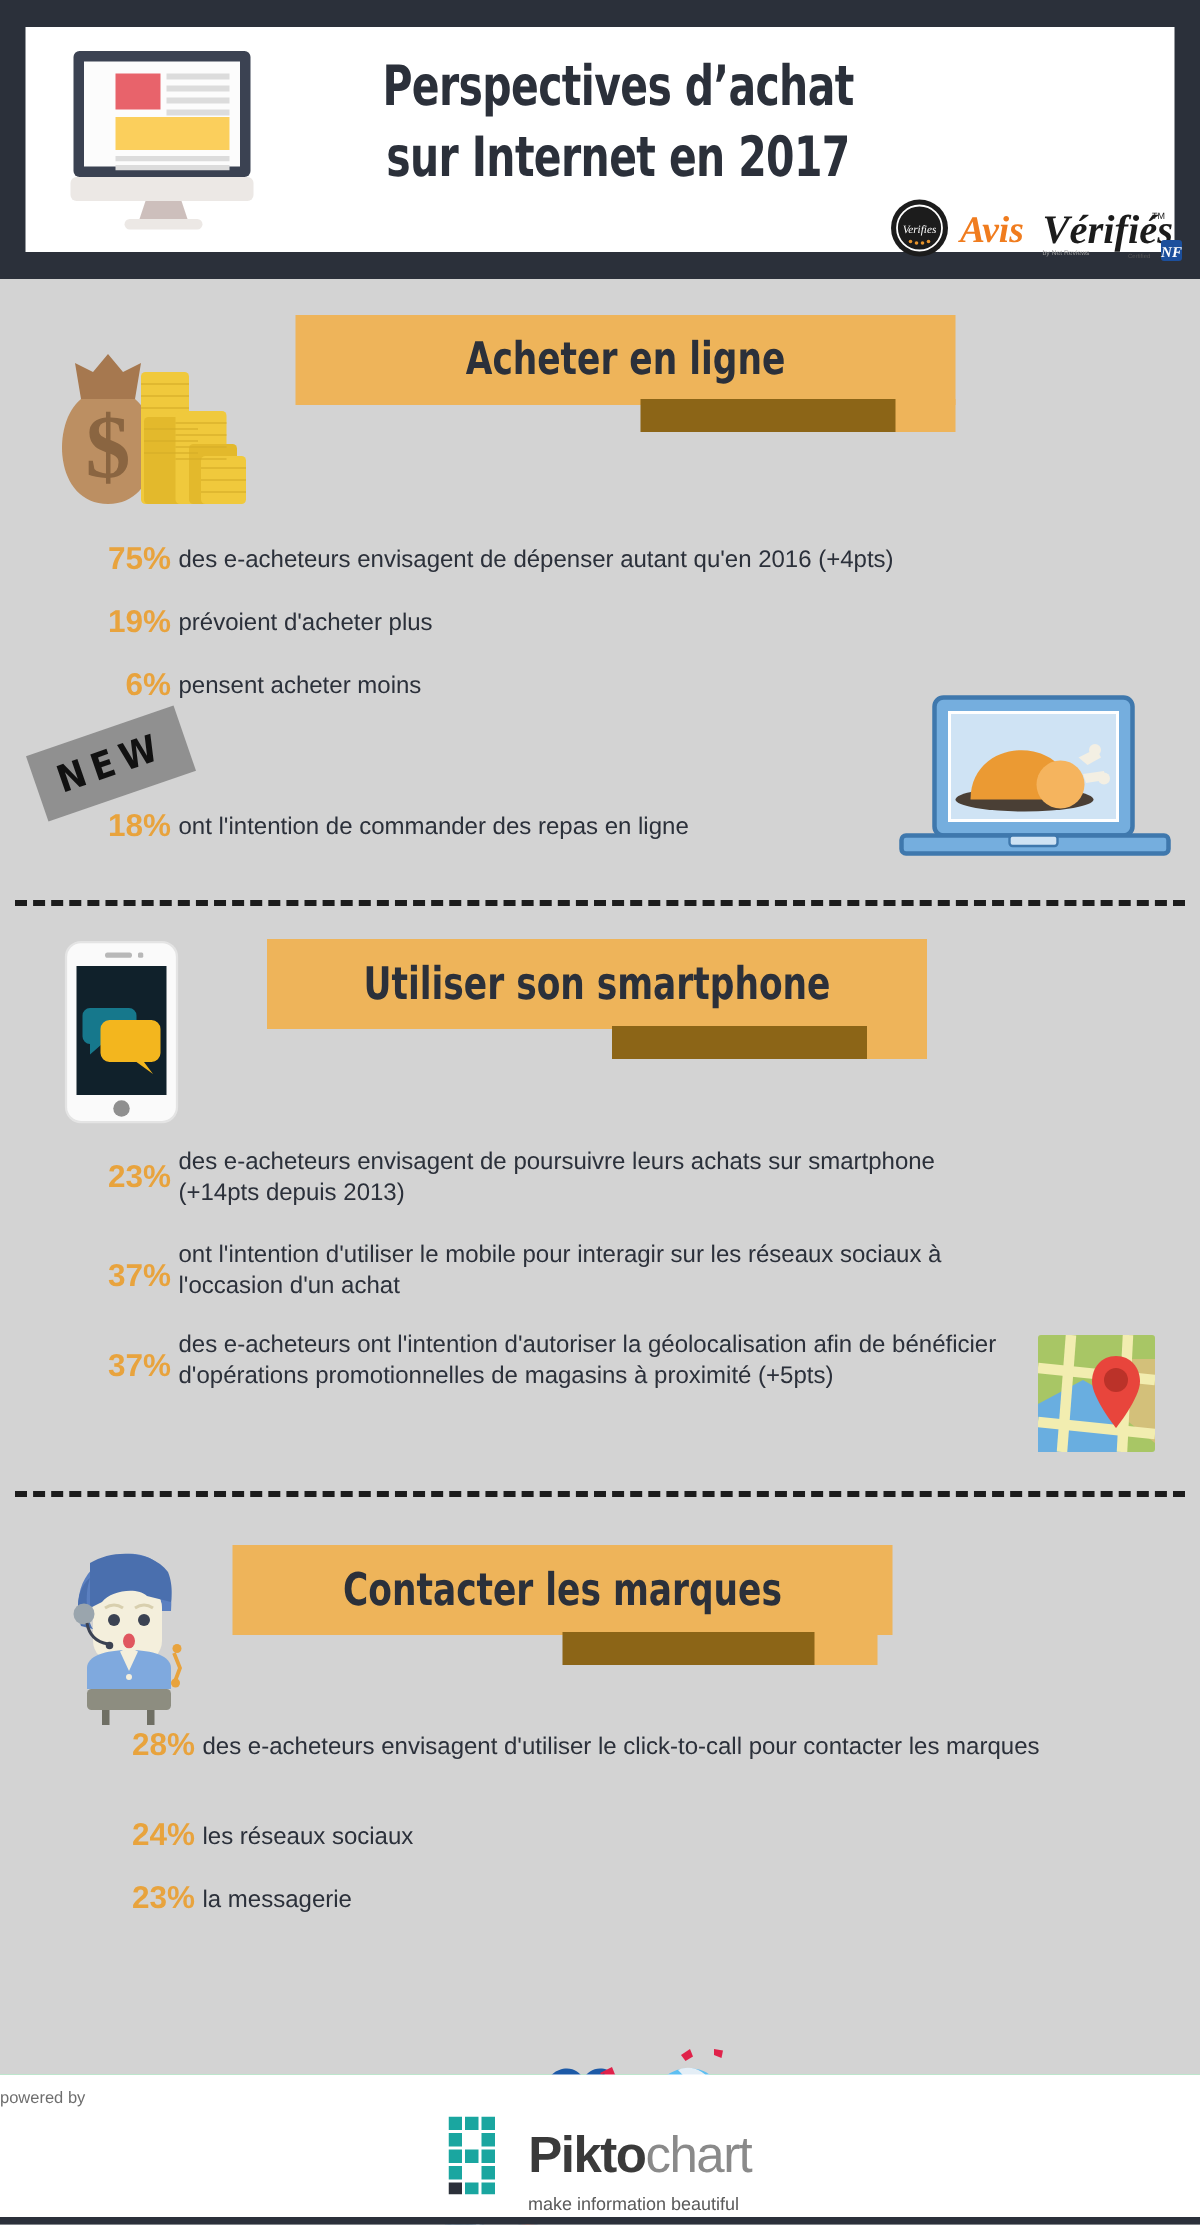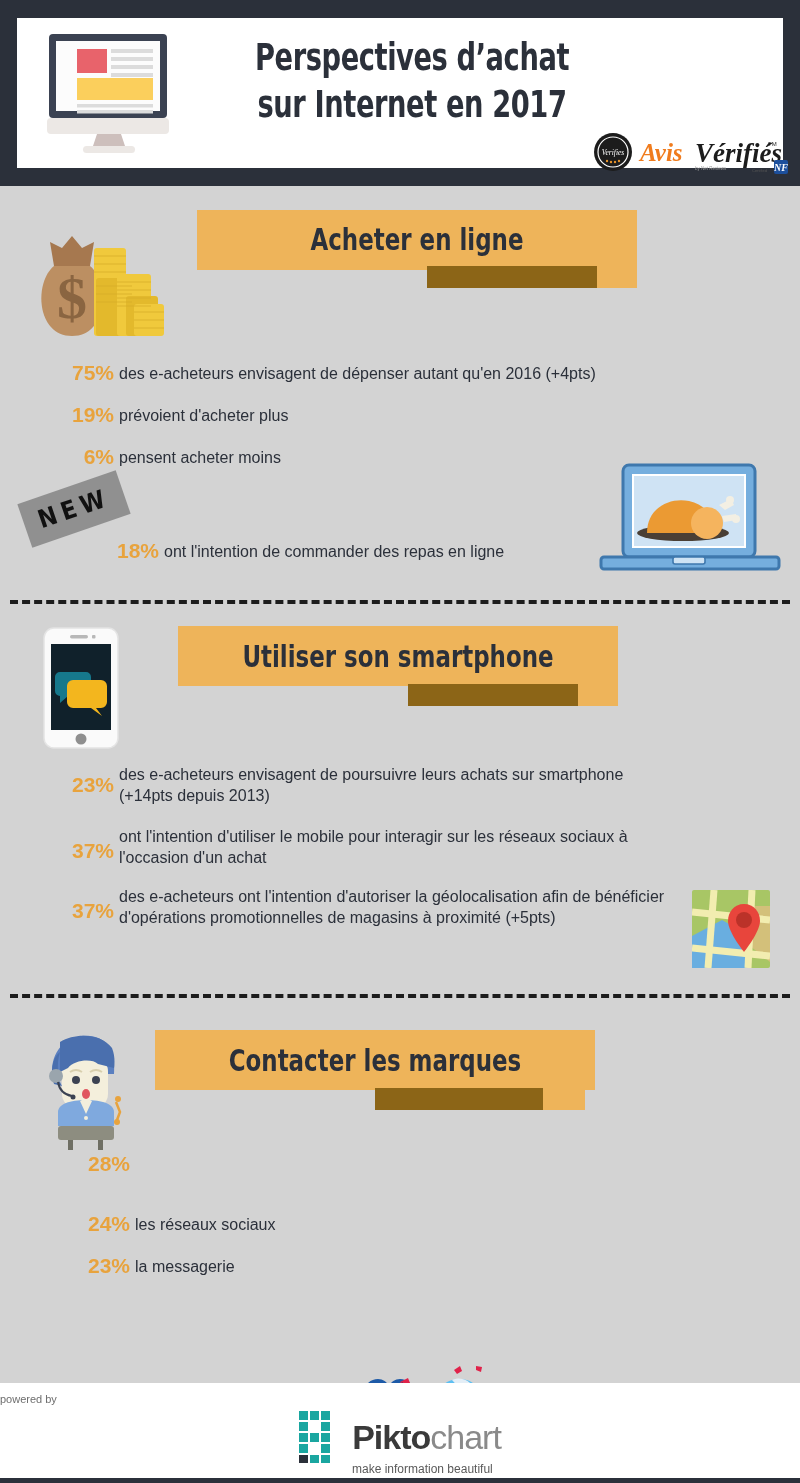--- a/index.html
+++ b/index.html
@@ -243,21 +243,21 @@
       </div>
       <div class="stat" style="left:66px;top:217px;width:700px;">
         <span class="pct" style="width:48px;">19%</span>
         <span class="txt">prévoient d'acheter plus</span>
       </div>
       <div class="stat" style="left:66px;top:259px;width:700px;">
         <span class="pct" style="width:48px;">6%</span>
         <span class="txt">pensent acheter moins</span>
       </div>
       <div class="stat" style="left:66px;top:353px;width:700px;">
-        <span class="pct" style="width:48px;margin-left:45px;">18%</span>
+        <span class="pct" style="width:48px;">18%</span>
         <span class="txt">ont l'intention de commander des repas en ligne</span>
       </div>
 
       <div class="new-badge" style="left:22px;top:300px;">
         <span>NEW</span>
       </div>
 
       <div style="position:absolute;left:595px;top:275px;width:195px;height:115px;">
         <svg width="195" height="115" viewBox="0 0 195 115">
           <rect x="28" y="4" width="132" height="92" rx="6" fill="#75aede" stroke="#3f78ad" stroke-width="3"></rect>
@@ -366,20 +366,21 @@
              clip-path:polygon(0 4, 440 0, 432 62, 0 54);"></div>
         <div class="rib-tail" style="left:220px;top:58px;width:180px;height:22px;
              clip-path:polygon(0 0, 180 5, 180 22, 3 20);"></div>
         <div class="rib-tip" style="left:388px;top:58px;width:42px;height:22px;
              clip-path:polygon(0 0, 42 0, 40 22, 10 22);"></div>
         <div class="rib-label" style="line-height:62px;">Contacter les marques</div>
       </div>
 
       <div class="stat" style="left:82px;top:966px;width:660px;">
         <span class="pct" style="width:48px;">28%</span>
+        <span class="txt">des e-acheteurs envisagent d'utiliser le click-to-call pour contacter les marques</span>
       </div>
       <div class="stat" style="left:82px;top:1026px;width:400px;">
         <span class="pct" style="width:48px;">24%</span>
         <span class="txt">les réseaux sociaux</span>
       </div>
       <div class="stat" style="left:82px;top:1068px;width:400px;">
         <span class="pct" style="width:48px;">23%</span>
         <span class="txt">la messagerie</span>
       </div>
 

